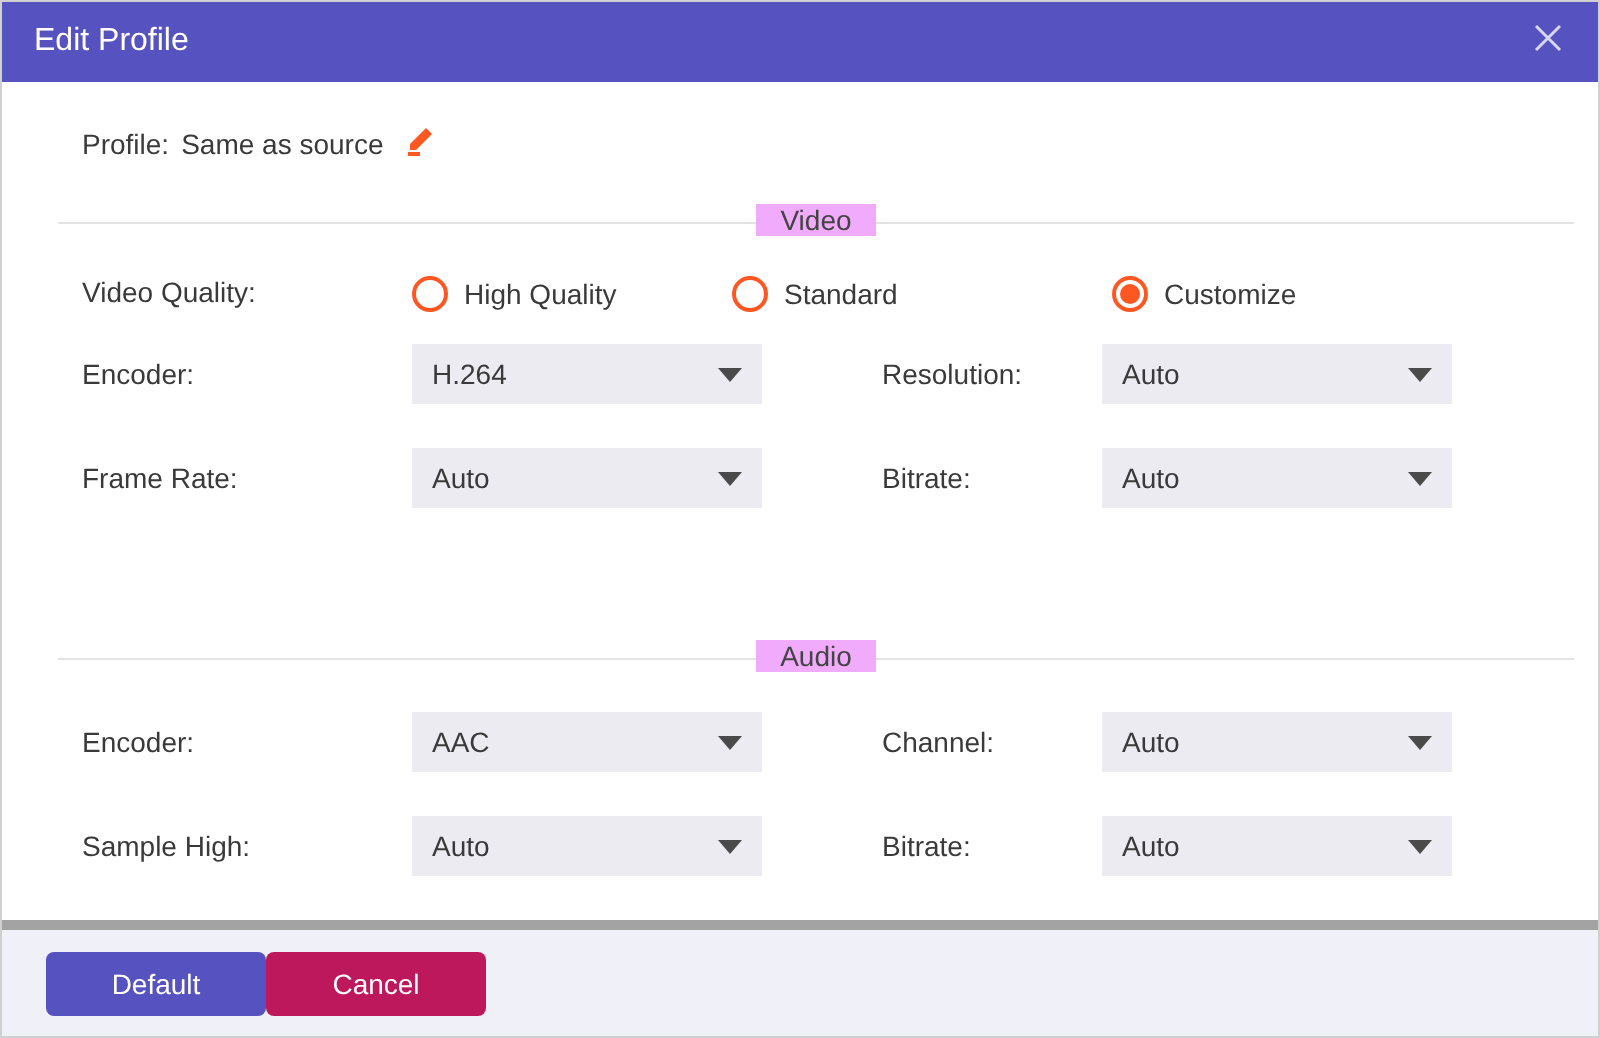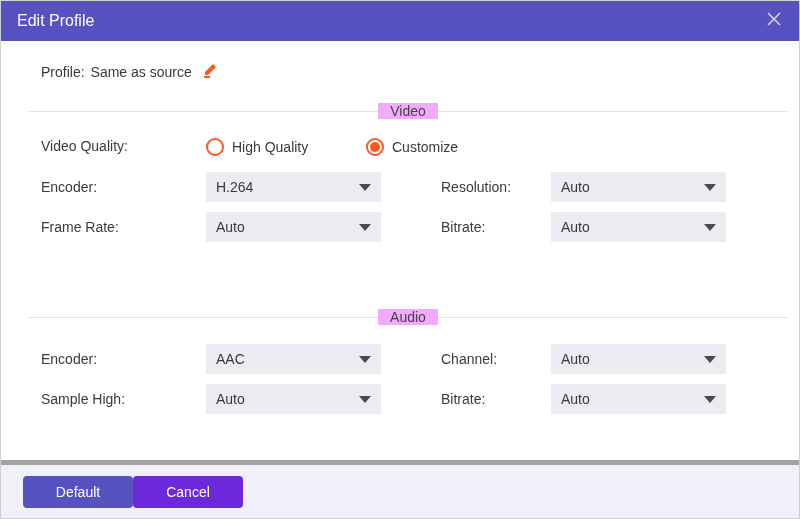--- a/index.html
+++ b/index.html
@@ -83,21 +83,21 @@
   }
   .radio-circle.sel::after {
     content: "";
     width: 10px; height: 10px;
     border-radius: 50%;
     background: #ff5722;
   }
   .grid {
     display: grid;
     grid-template-columns: 165px 175px 60px 110px 175px;
-    row-gap: 10px;
+    row-gap: 22px;
     align-items: center;
     padding-left: 12px;
     font-size: 14px;
     color: #3a3a3a;
   }
   .grid .spacer { }
   .select {
     background: #ecebf2;
     height: 30px;
     display: flex;
@@ -127,21 +127,21 @@
     min-width: 110px;
     border: none;
     border-radius: 4px;
     font-size: 14px;
     cursor: pointer;
     color: #fff;
     padding: 0 16px;
   }
   .btn-default { background: #5652bf; }
   .btn-create  { background: #aaa7e0; margin-left: auto; margin-right: 12px; }
-  .btn-cancel  { background: #6d28d9; }
+  .btn-cancel  { background: #be185d; }
   .spacer-flex { flex: 1; }
   .audio-gap { height: 60px; }
 </style>
 </head>
 <body>
 
 <div class="window">
 
   <div class="titlebar">
     <span>Edit Profile</span>
@@ -168,20 +168,24 @@
     <div class="section-divider">
       <span>Video</span>
     </div>
 
     <div class="radio-row">
       <span class="lbl">Video Quality:</span>
       <span class="radio-opt first">
         <span class="radio-circle"></span>
         <span>High Quality</span>
       </span>
+      <span class="radio-opt second">
+        <span class="radio-circle"></span>
+        <span>Standard</span>
+      </span>
       <span class="radio-opt">
         <span class="radio-circle sel"></span>
         <span>Customize</span>
       </span>
     </div>
 
     <div class="grid">
       <span>Encoder:</span>
       <div class="select">
         <span>H.264</span>

